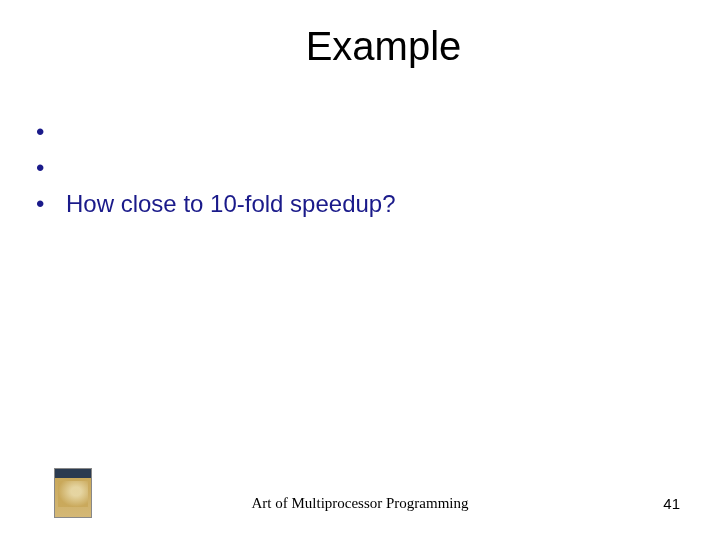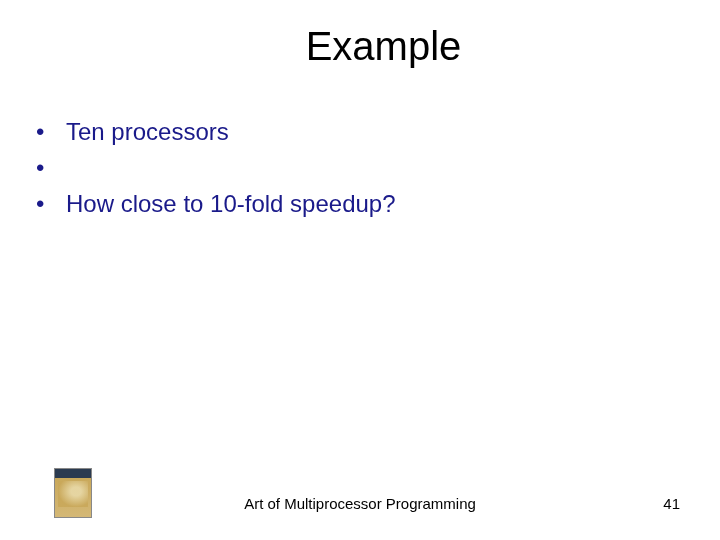--- a/index.html
+++ b/index.html
@@ -66,38 +66,38 @@
     opacity: 0.9;
   }
   .footer-text {
     position: absolute;
     left: 0;
     right: 0;
     bottom: 6px;
     text-align: center;
     font-size: 15px;
     color: #000000;
+    font-family: Liberation Serif, serif;
   }
   .page-num {
     position: absolute;
     right: 40px;
     bottom: 6px;
     font-size: 15px;
     color: #000000;
   }
 </style>
 </head>
 <body>
 
 <h1 class="title">Example</h1>
 
 <div class="content">
   <div class="bullet-row">
     <span class="bullet">•</span>
-    <span class="bullet-text">Ten processors</span>
   </div>
   <div class="bullet-row">
     <span class="bullet">•</span>
   </div>
   <div class="bullet-row">
     <span class="bullet">•</span>
     <span class="bullet-text">How close to 10-fold speedup?</span>
   </div>
 </div>
 

